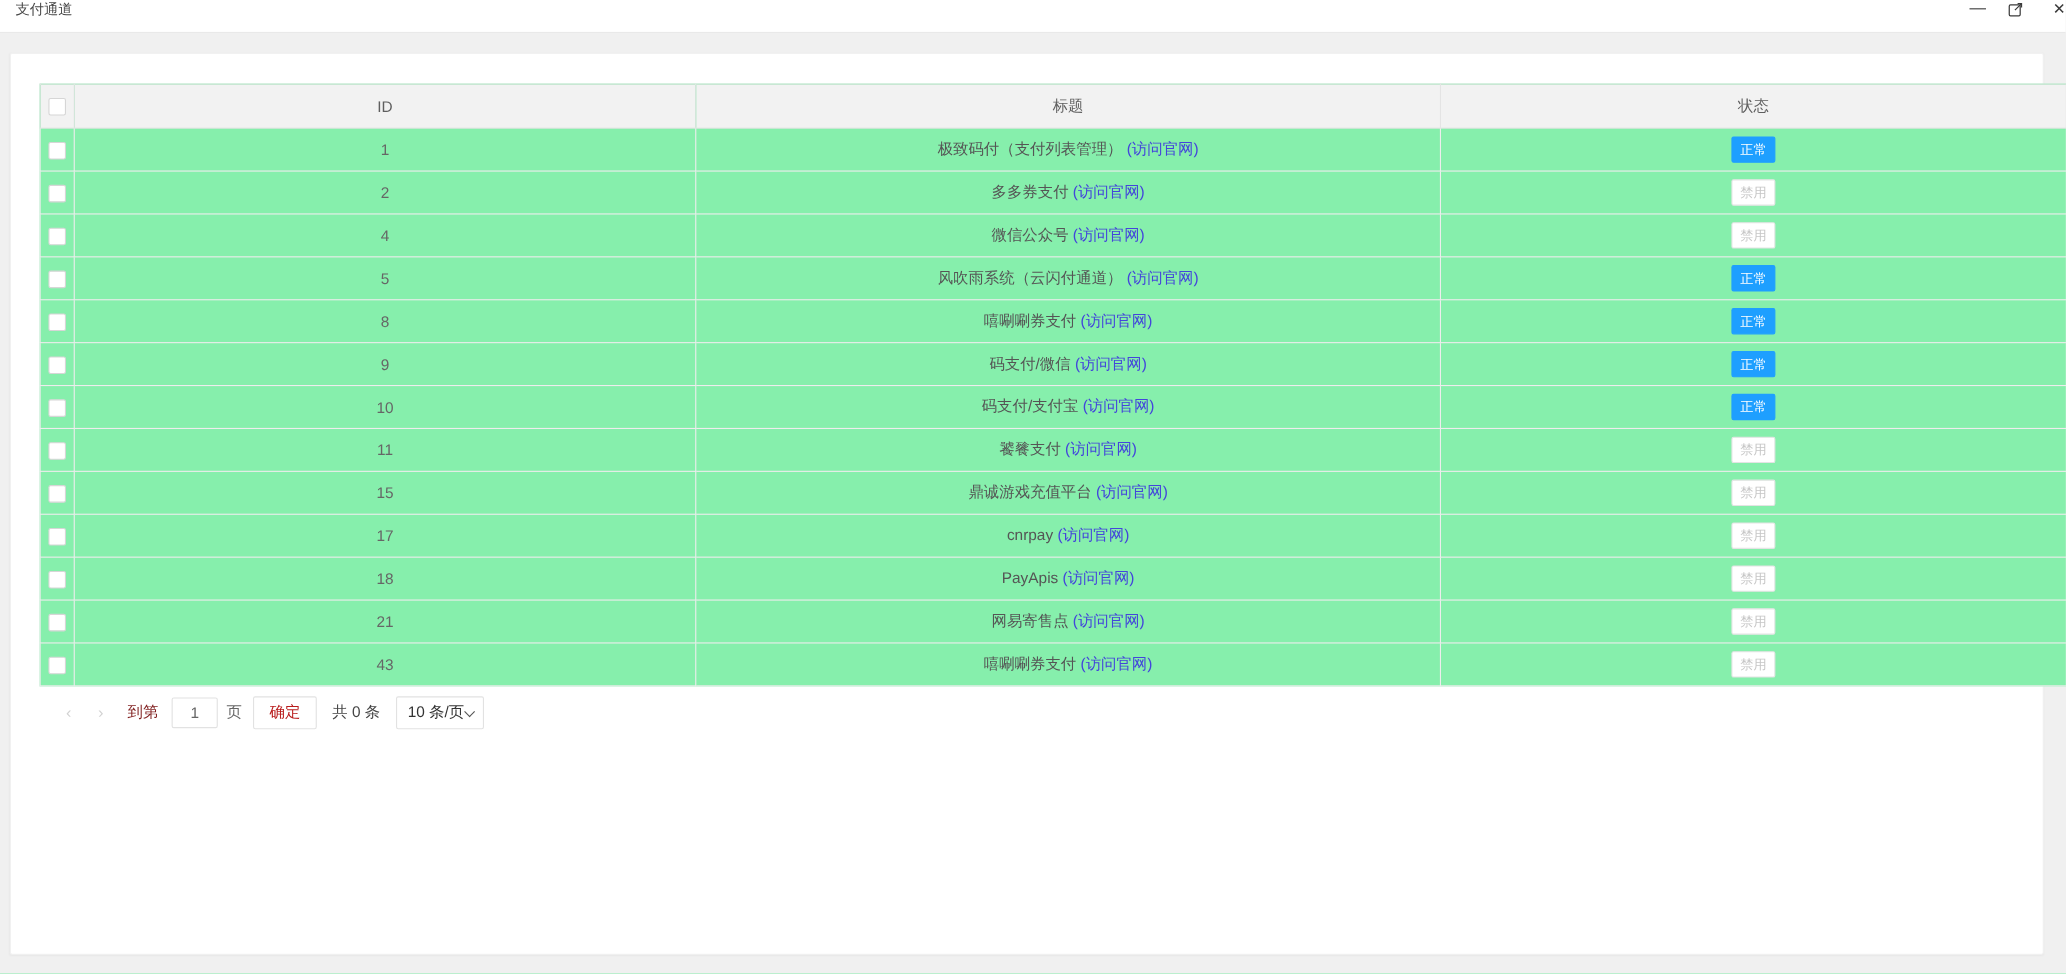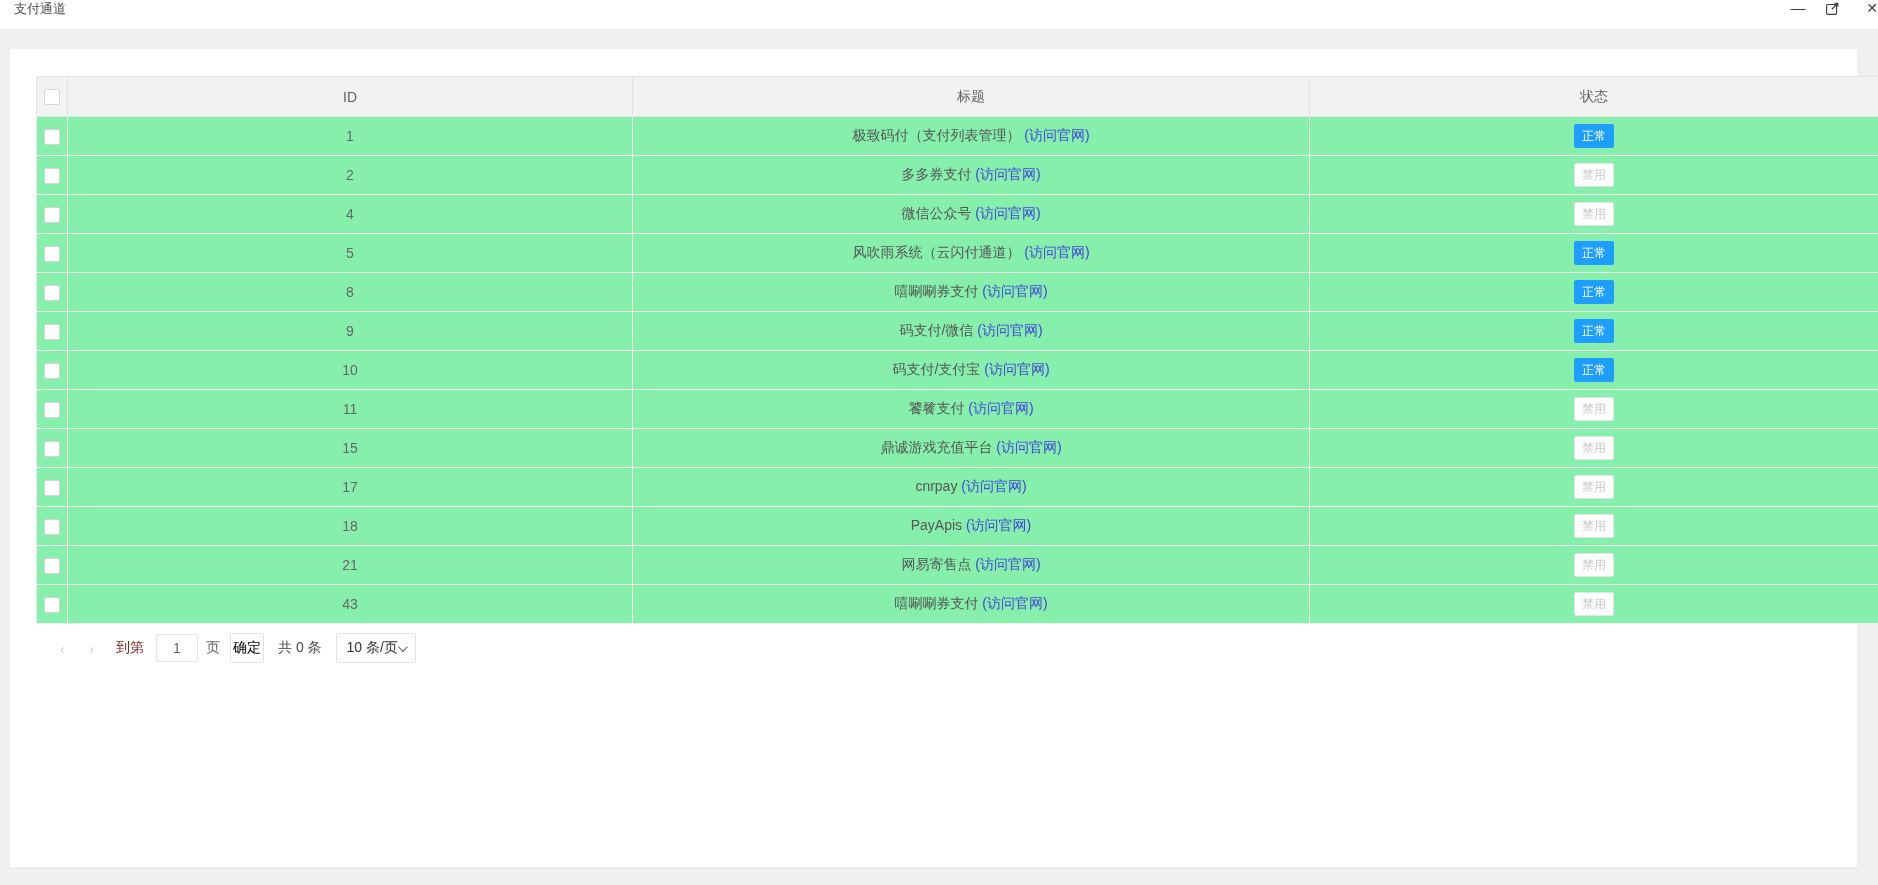--- a/index.html
+++ b/index.html
@@ -60,22 +60,22 @@
   .pager { display:flex; align-items:center; margin:9px 0 0 12px; color:#666; font-size:14px; }
   .page-arrow { color:#d2d2d2; font-size:15px; padding:0 12px; cursor:pointer; user-select:none; }
   .goto-label { margin:0 4px 0 10px; color:#7f1d1d; }
   .page-input {
     width:42px; height:28px; border:1px solid #e2e2e2; border-radius:2px;
     text-align:center; font-size:14px; color:#666; margin:0 8px; outline:none;
     font-family:"Liberation Sans","DejaVu Sans",sans-serif;
   }
   .page-unit { color:#666; margin-right:10px; }
   .confirm-btn {
-    height:30px; padding:0 2px; background:#fff; border:1px solid #e2e2e2; border-radius:2px;
-    color:#000000; font-size:14px; cursor:pointer; margin-right:14px;
+    height:30px; padding:0 14px; background:#fff; border:1px solid #e2e2e2; border-radius:2px;
+    color:#b91c1c; font-size:14px; cursor:pointer; margin-right:14px;
     font-family:"Liberation Sans","DejaVu Sans",sans-serif;
   }
   .total-label { color:#454545; margin-right:14px; }
   .per-page {
     height:30px; border:1px solid #e2e2e2; border-radius:2px; background:#fff;
     display:inline-flex; align-items:center; padding:0 10px; gap:0; cursor:pointer; color:#333;
   }
   .caret-down {
     width:7px; height:7px; border-right:1.6px solid #555; border-bottom:1.6px solid #555;
     transform:rotate(45deg) translateY(-2px); display:inline-block;

